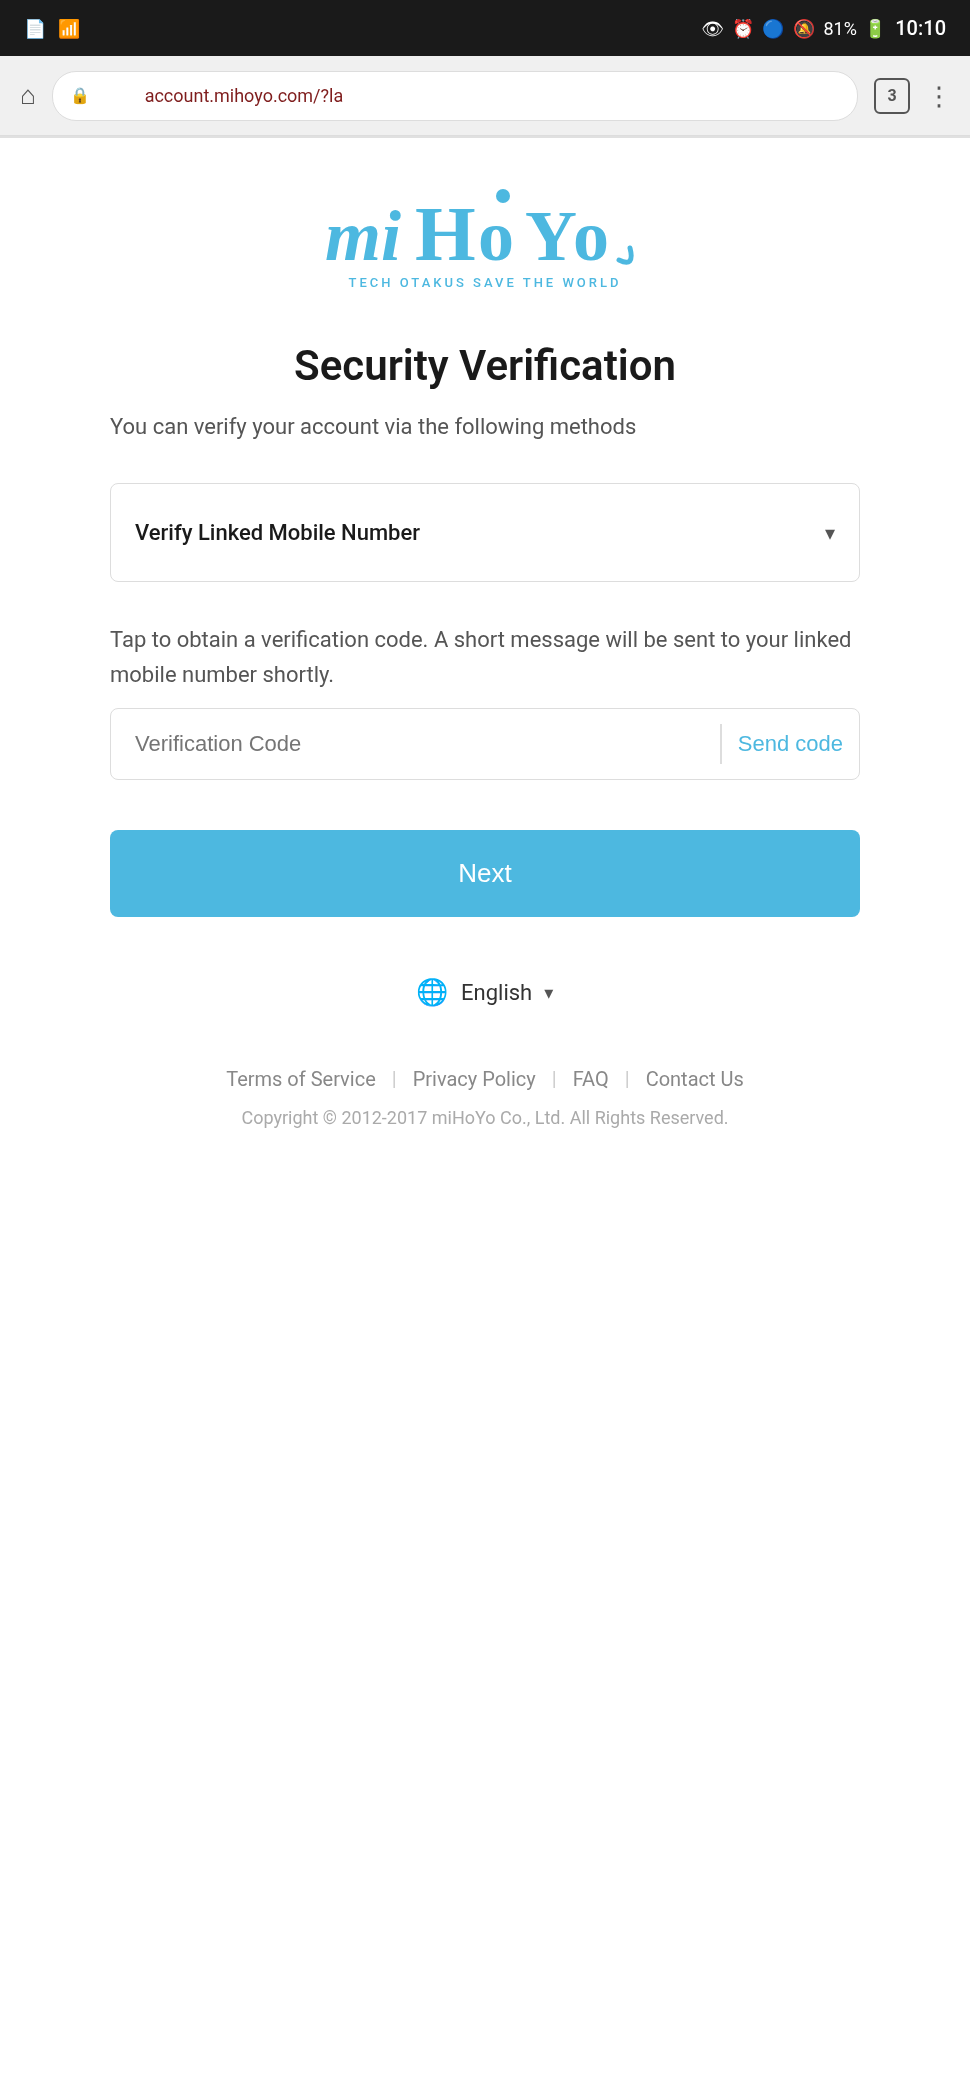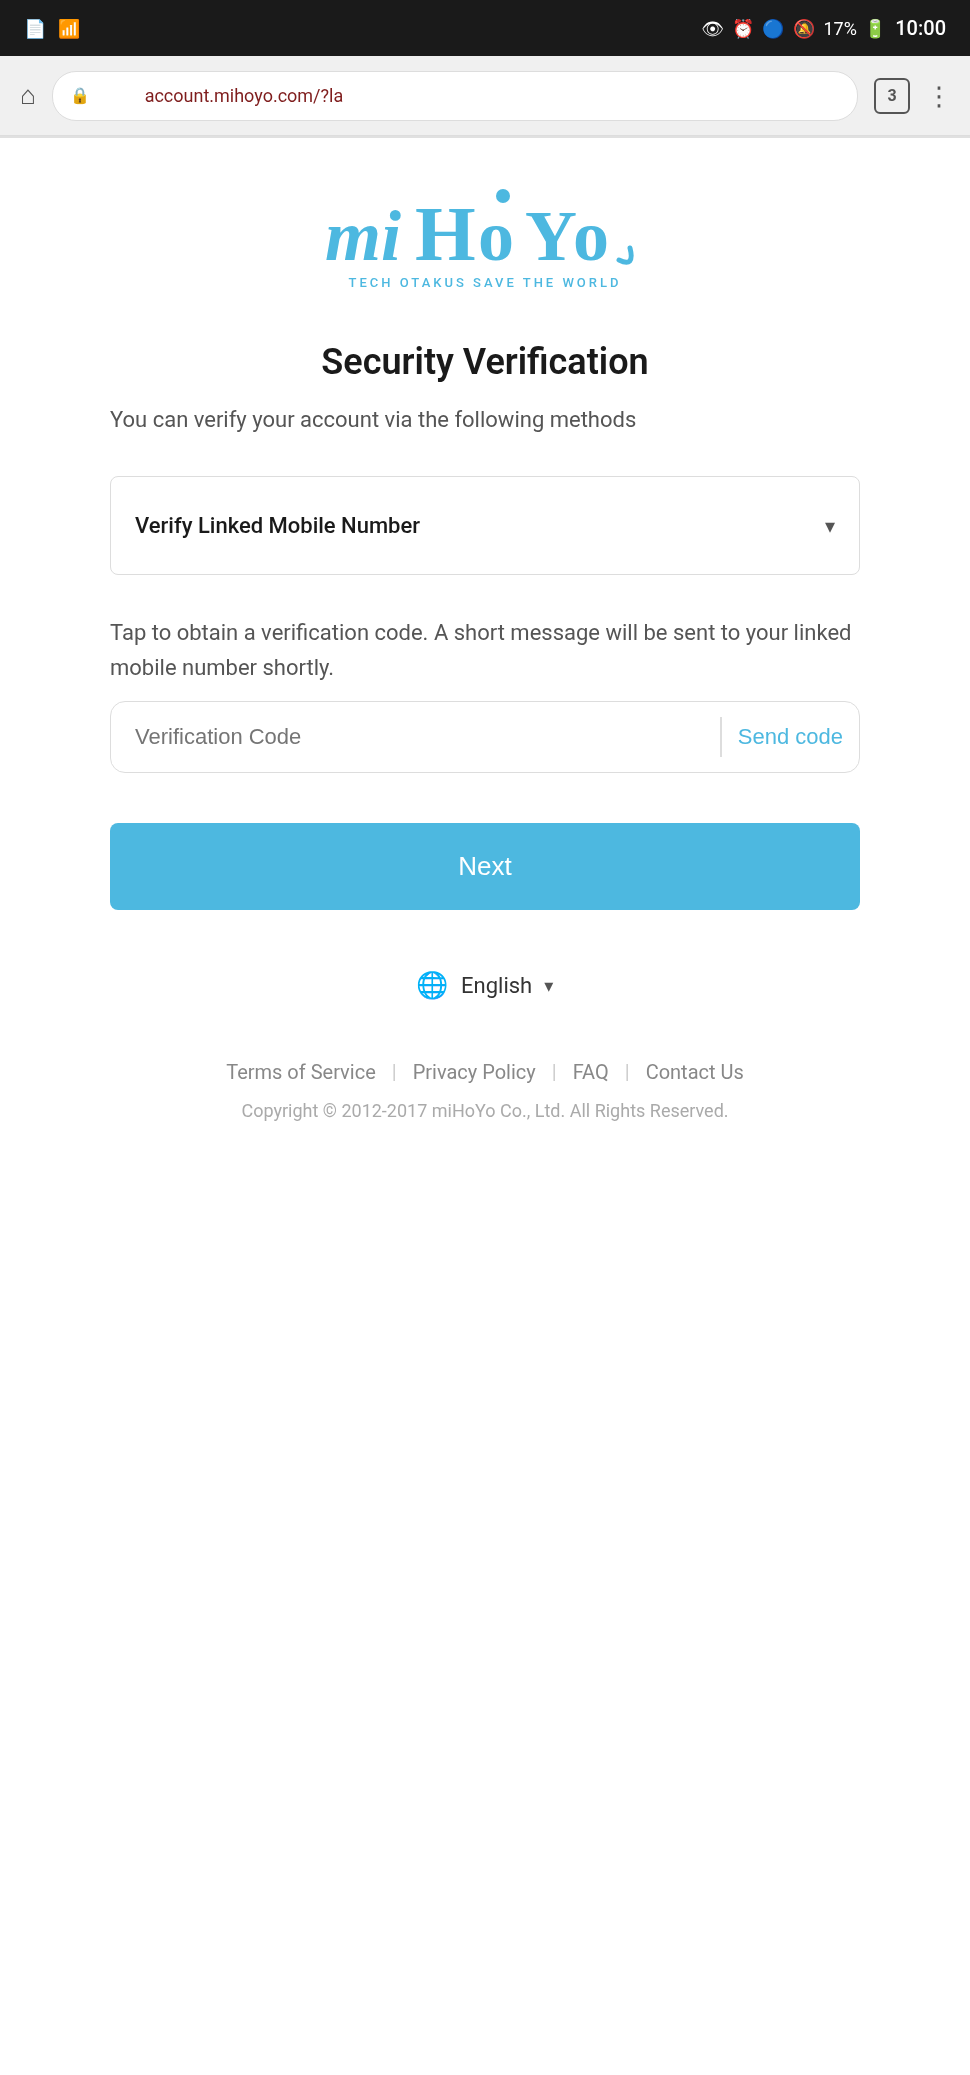--- a/index.html
+++ b/index.html
@@ -111,21 +111,21 @@
       margin-bottom: 50px;
     }
 
     
     .form-container {
       width: 100%;
       max-width: 750px;
     }
 
     .page-title {
-      font-size: 36px;
+      font-size: 42px;
       font-weight: 600;
       color: #1a1a1a;
       text-align: center;
       margin-bottom: 20px;
     }
 
     .page-description {
       font-size: 22px;
       color: #555;
       line-height: 1.5;
@@ -164,21 +164,21 @@
 
     .phone-number {
       font-size: 24px;
       color: #4db8e0;
       margin-bottom: 32px;
     }
 
     
     .verification-input-container {
       border: 1.5px solid #ddd;
-      border-radius: 15px;
+      border-radius: 8px;
       display: flex;
       align-items: center;
       margin-bottom: 50px;
       overflow: hidden;
     }
     .verification-input {
       flex: 1;
       border: none;
       outline: none;
       font-size: 22px;
@@ -270,23 +270,23 @@
 <div class="status-bar">
   <div class="status-left">
     <span>📄</span>
     <span>📶</span>
   </div>
   <div class="status-right">
     <span>👁</span>
     <span>⏰</span>
     <span>🔵</span>
     <span>🔕</span>
-    <span>17%</span>
+    <span>81%</span>
     <span>🔋</span>
-    <span class="status-time">10:00</span>
+    <span class="status-time">10:10</span>
   </div>
 </div>
 
 <div class="browser-chrome">
   <span class="home-btn">⌂</span>
   <div class="address-bar">
     <span class="lock-icon">🔒</span>
     <span class="url-text">account.mihoyo.com/?la</span>
   </div>
   <div class="tab-badge">

